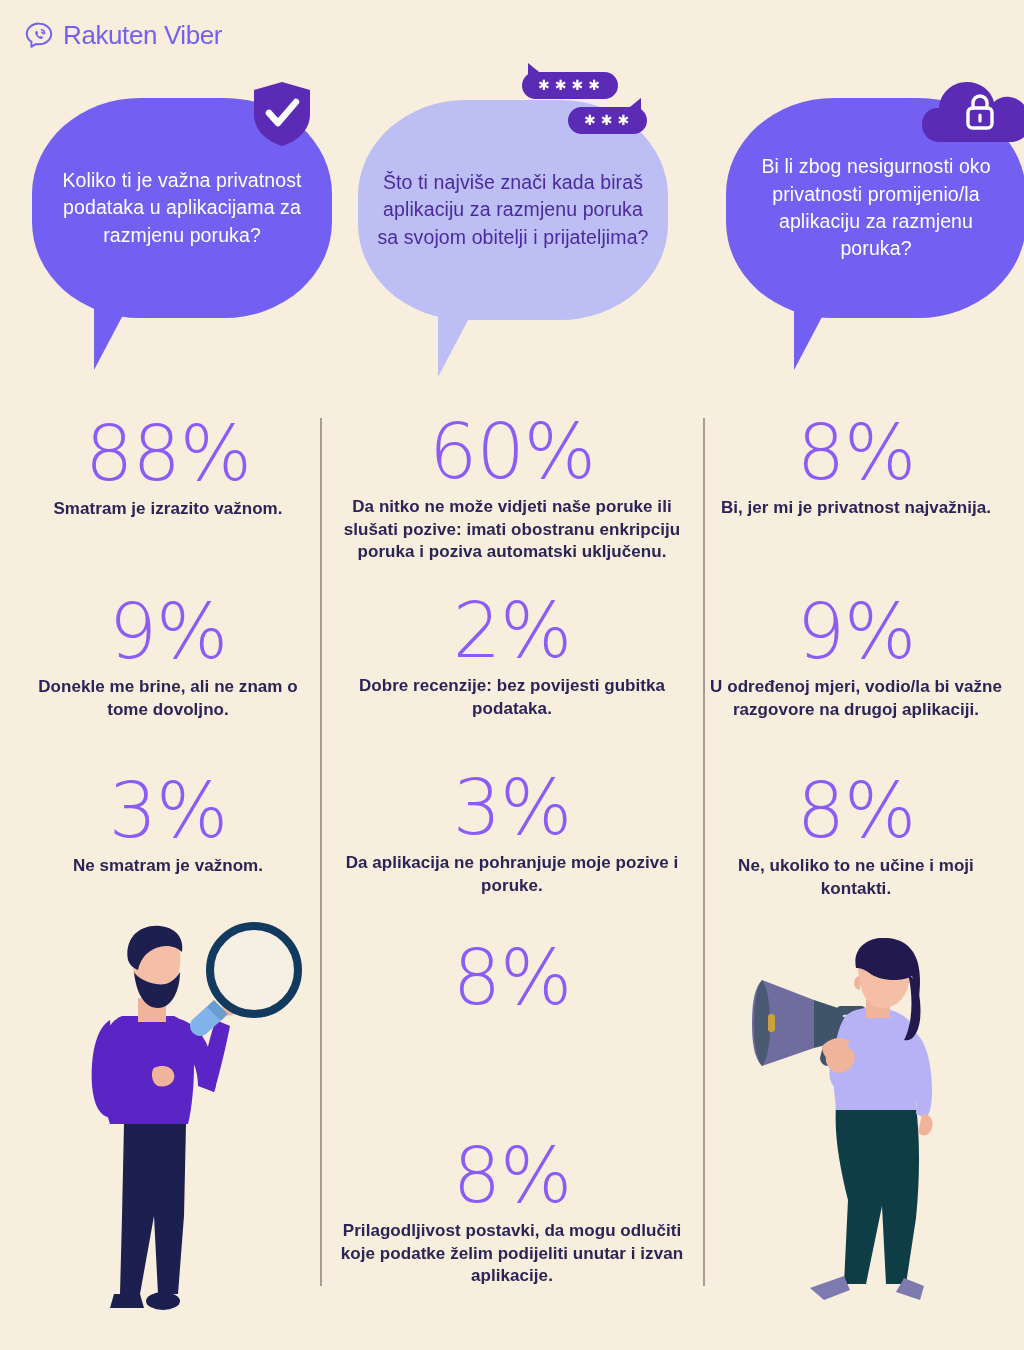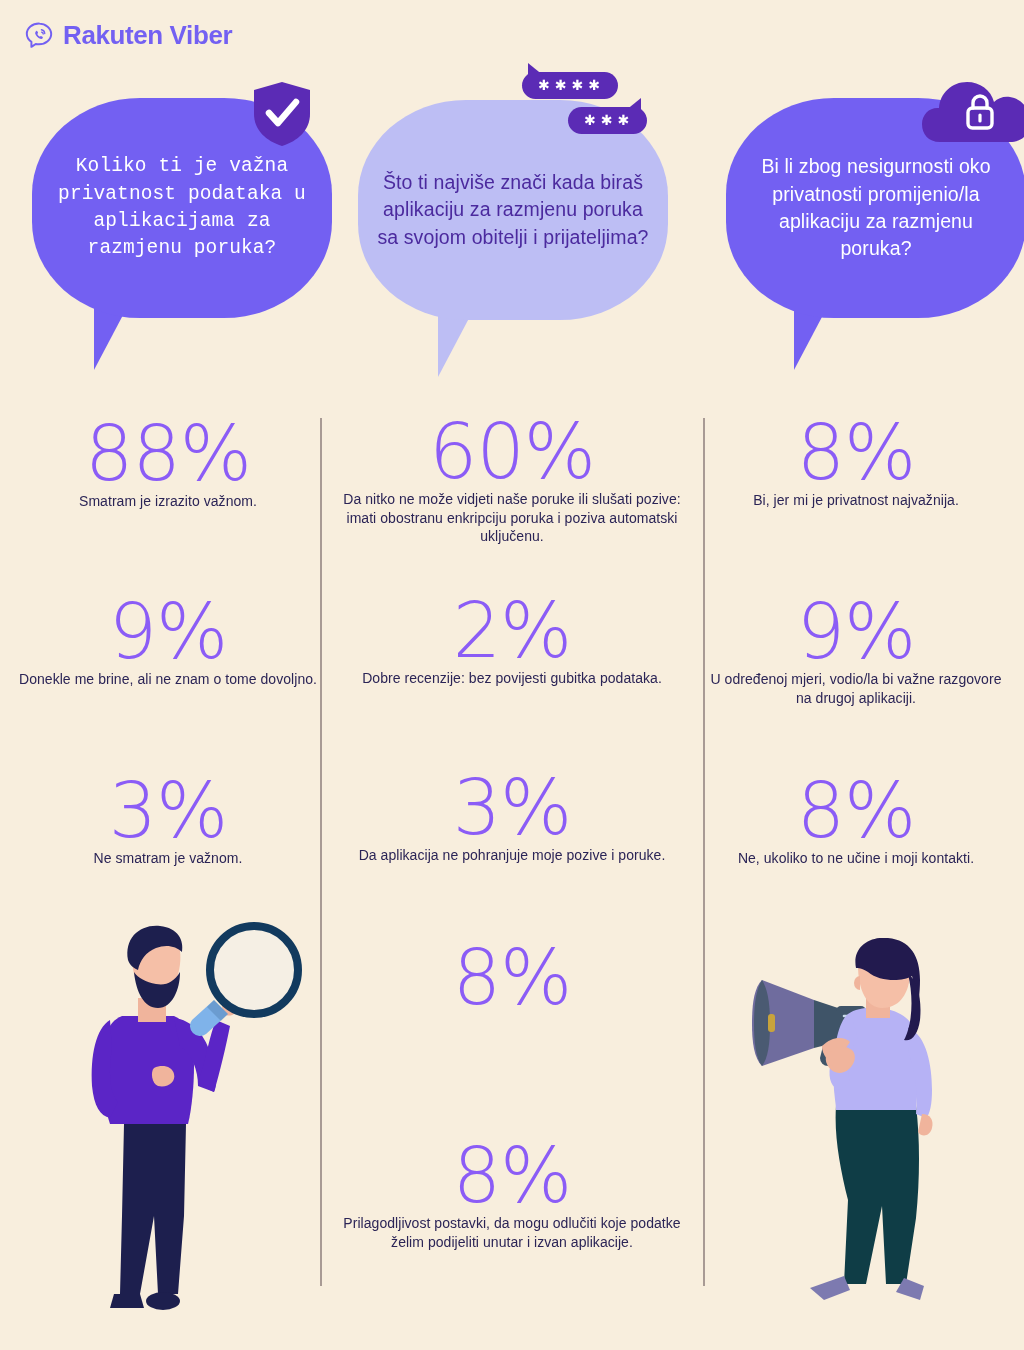--- a/index.html
+++ b/index.html
@@ -24,21 +24,21 @@
     position: absolute;
     left: 24px;
     top: 20px;
     display: flex;
     align-items: center;
     gap: 9px;
   }
   .logo-mark { width: 30px; height: 30px; display: block; }
   .logo-text {
     font-size: 26px;
-    font-weight: bold;
+    font-weight: normal;
     letter-spacing: -0.4px;
     color: #7360f2;
     white-space: nowrap;
   }
   .logo-text .rk { color: #7360f2; }
 
   
   .col {
     position: absolute;
     top: 0;
@@ -53,21 +53,21 @@
     top: 418px;
     width: 2px;
     height: 868px;
     background: #a89a94;
   }
   #div1 { left: 320px; }
   #div2 { left: 703px; }
 
   
   .bubble-wrap { position: absolute; }
-  #bw1 { left: 14px;  top: 98px;  width: 300px; height: 300px; font-family: Liberation Mono, monospace; }
+  #bw1 { left: 14px;  top: 98px;  width: 300px; height: 300px; }
   #bw2 { left: 28px;  top: 100px; width: 310px; height: 305px; }
   #bw3 { left: 20px;   top: 98px;  width: 300px; height: 300px; }
 
   .bubble {
     position: absolute;
     left: 0; top: 0;
     width: 100%;
     height: 220px;
     border-radius: 108px / 96px;
     display: flex;
@@ -158,25 +158,26 @@
   .stat { position: absolute; width: 100%; text-align: center; }
   .stat-pct {
     font-size: 76px;
     font-weight: 300;
     color: #8b5cf6;
     line-height: 0.94;
     letter-spacing: -1px;
     font-family: "DejaVu Sans", sans-serif;
   }
   .stat-lbl {
-    margin-top: 3px;
-    font-size: 14px;
+    margin-top: 9px;
+    font-size: 17px;
     line-height: 1.30;
     color: #2b2456;
     letter-spacing: 0.05px;
+    font-weight: bold;
   }
 
   
   #c1s1 { top: 418px; }
   #c1s2 { top: 596px; }
   #c1s3 { top: 775px; }
   
   #c2s1 { top: 416px; }
   #c2s2 { top: 595px; }
   #c2s3 { top: 772px; }

